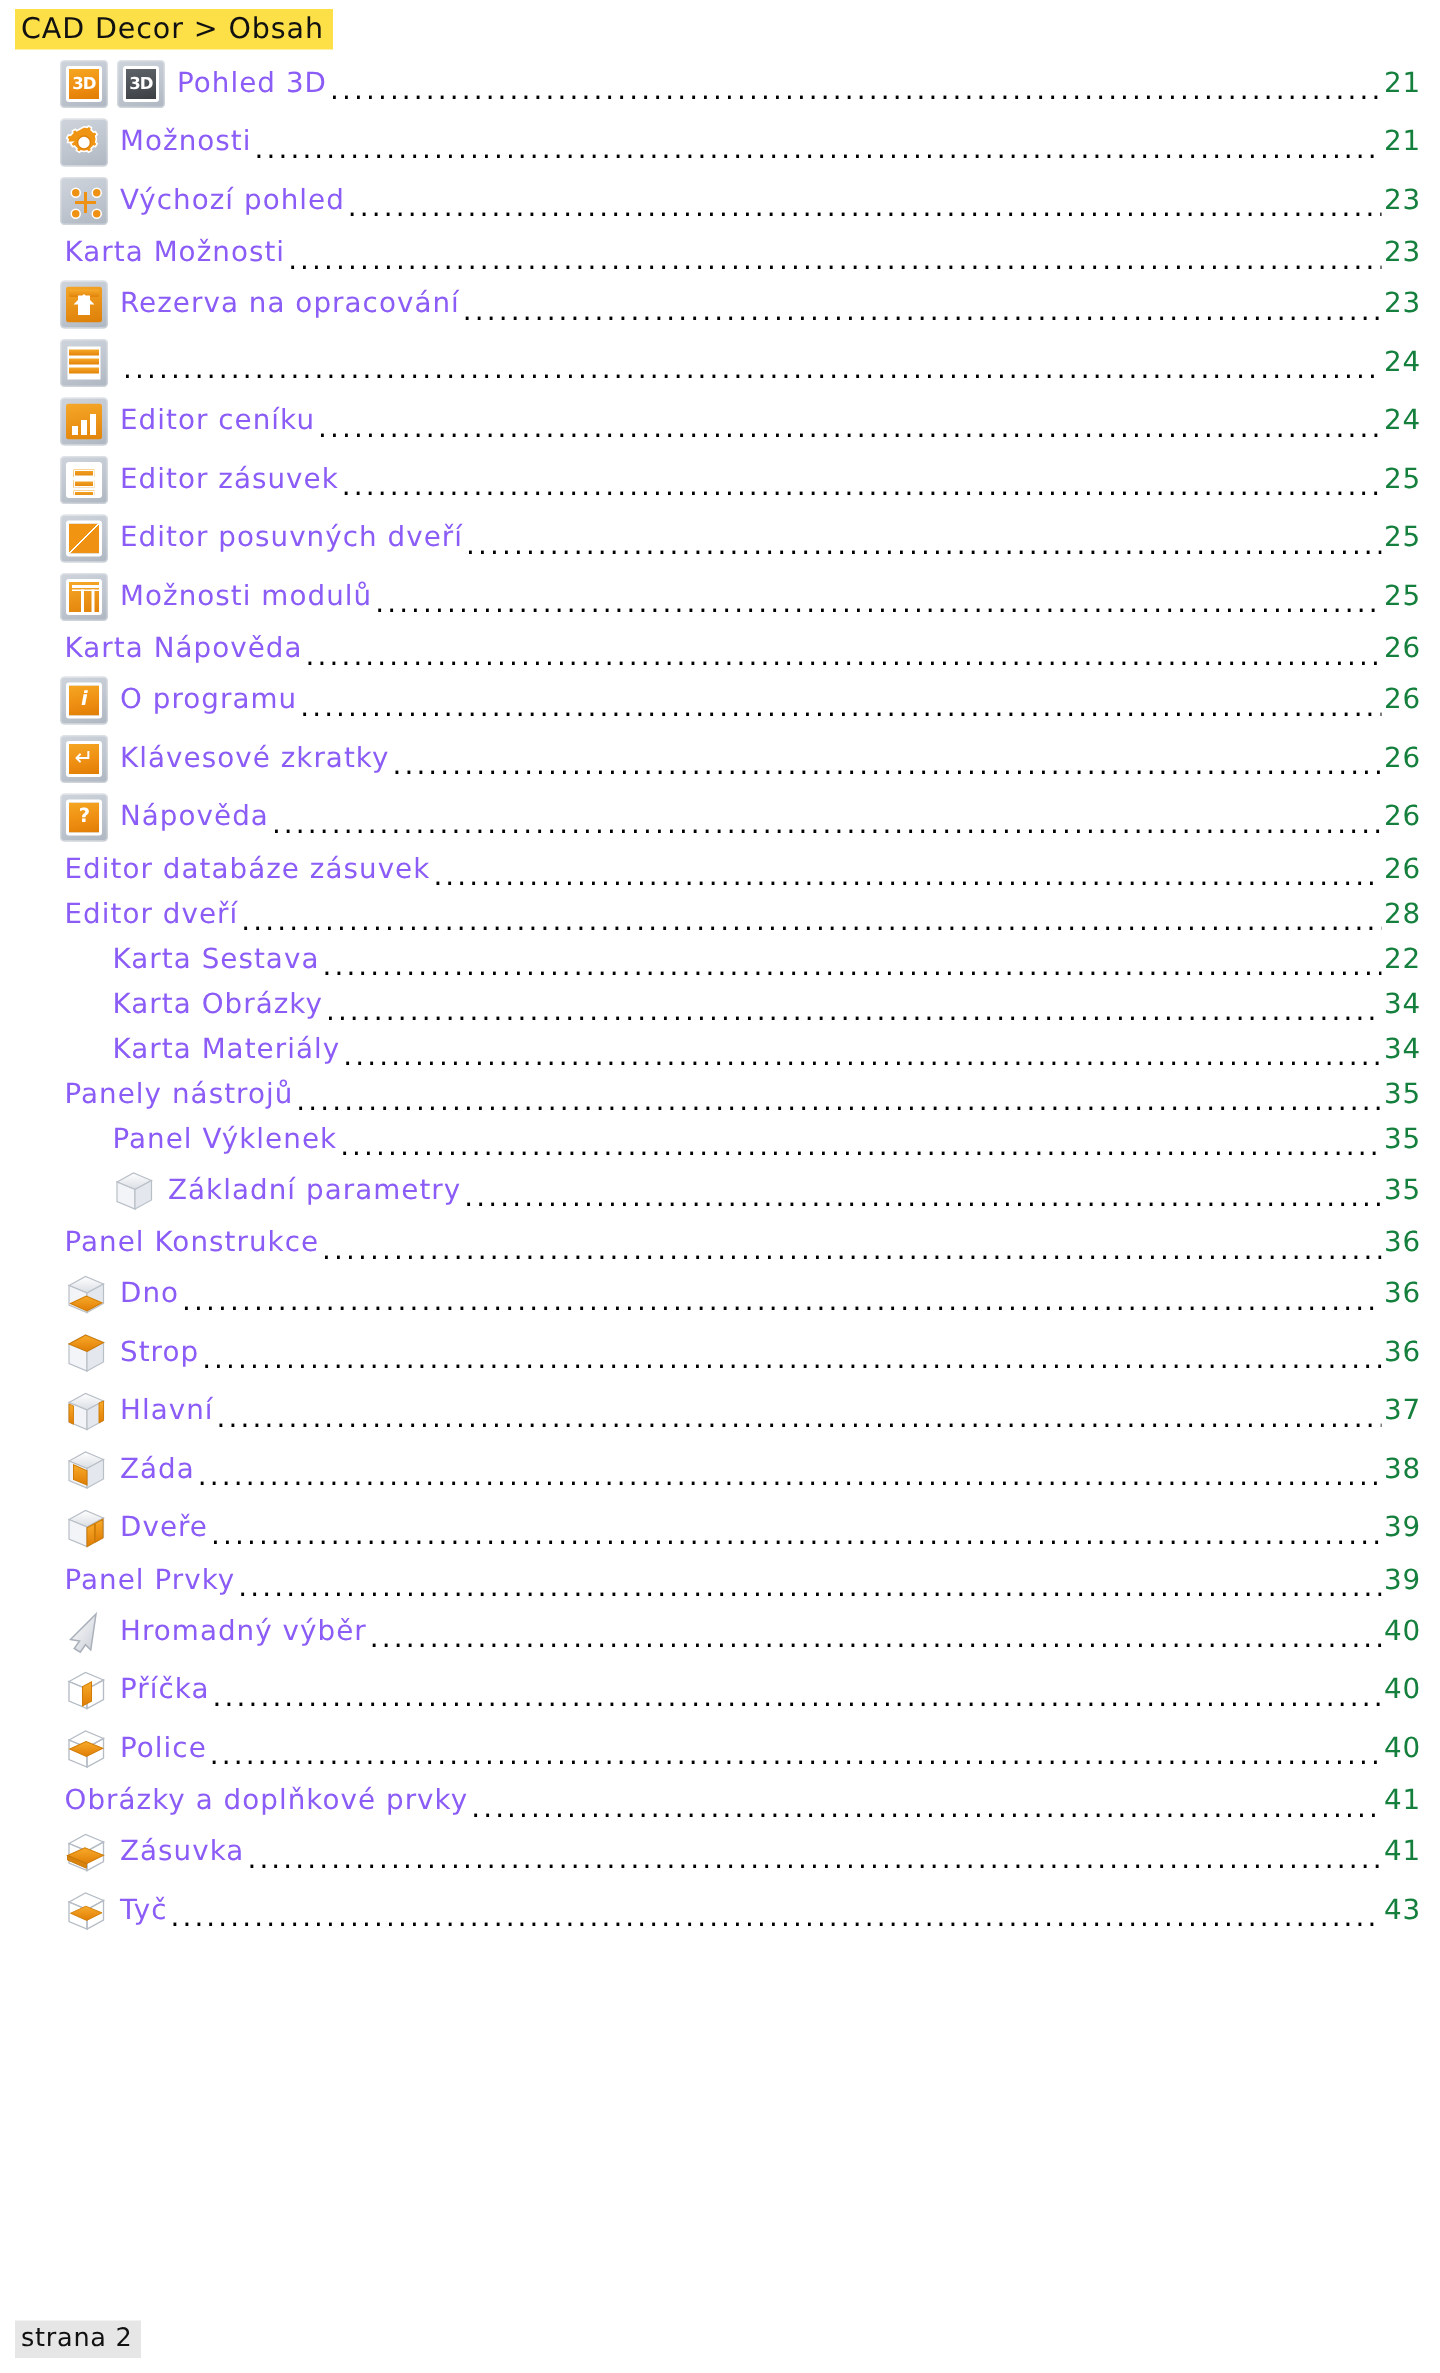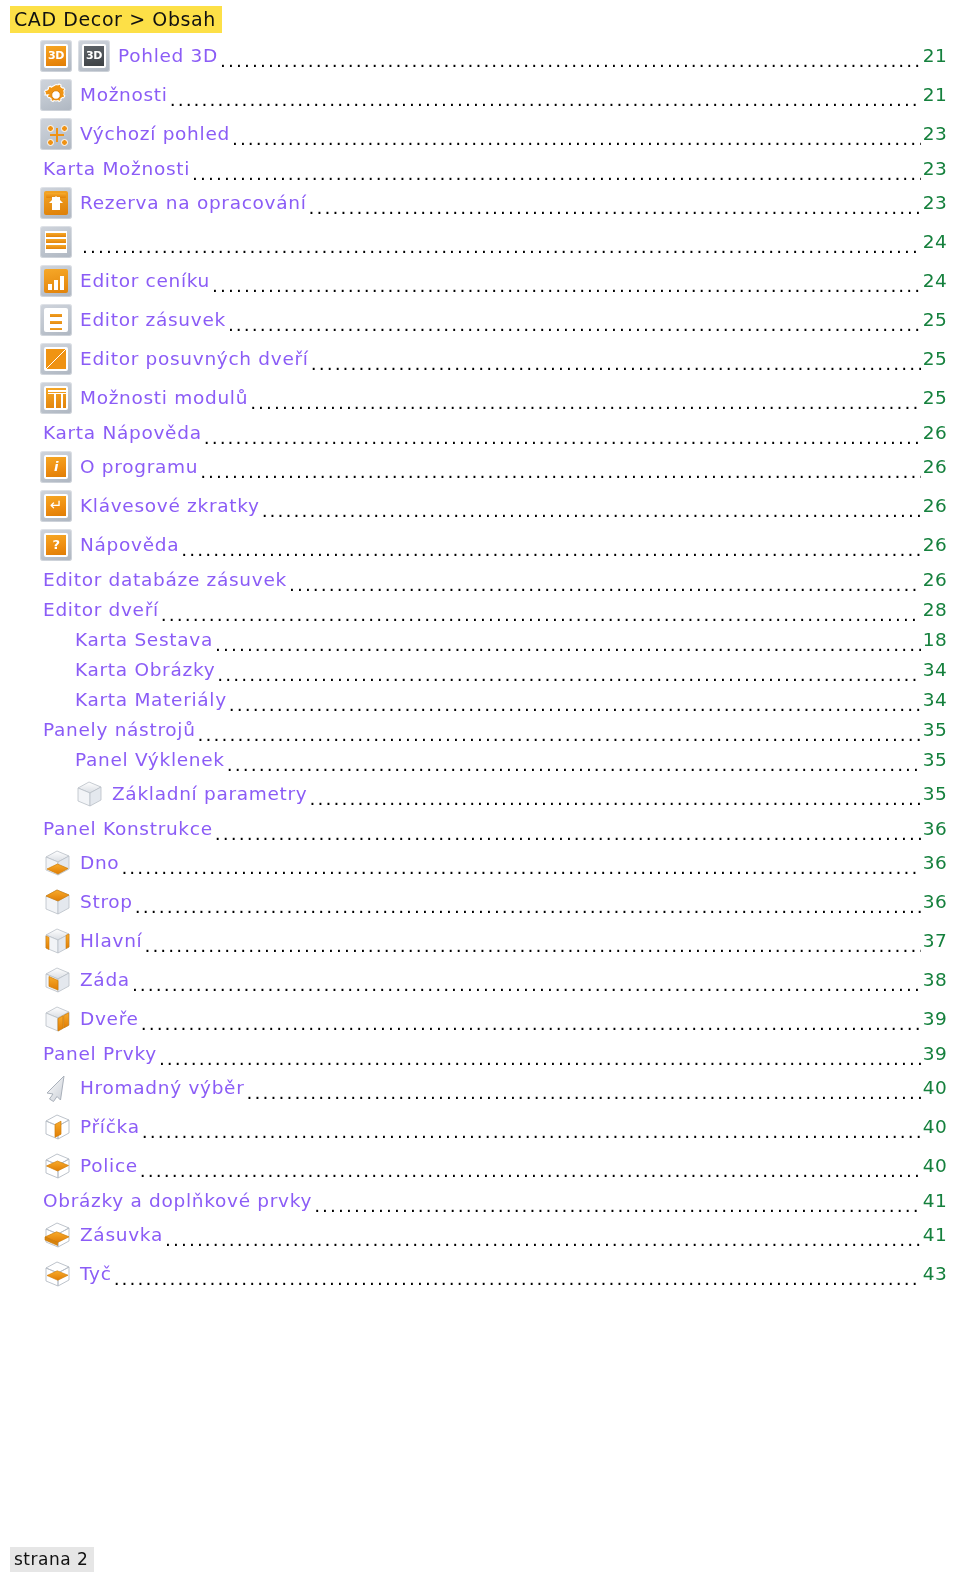--- a/index.html
+++ b/index.html
@@ -450,21 +450,21 @@
         <span class="page-num">26</span>
       </div>
       <div class="toc-row ind-0 noicon">
         <span class="entry-label">Editor dveří</span>
         <span class="dots"></span>
         <span class="page-num">28</span>
       </div>
       <div class="toc-row ind-1 noicon">
         <span class="entry-label">Karta Sestava</span>
         <span class="dots"></span>
-        <span class="page-num">18</span>
+        <span class="page-num">22</span>
       </div>
       <div class="toc-row ind-1 noicon">
         <span class="entry-label">Karta Obrázky</span>
         <span class="dots"></span>
         <span class="page-num">34</span>
       </div>
       <div class="toc-row ind-1 noicon">
         <span class="entry-label">Karta Materiály</span>
         <span class="dots"></span>
         <span class="page-num">34</span>

